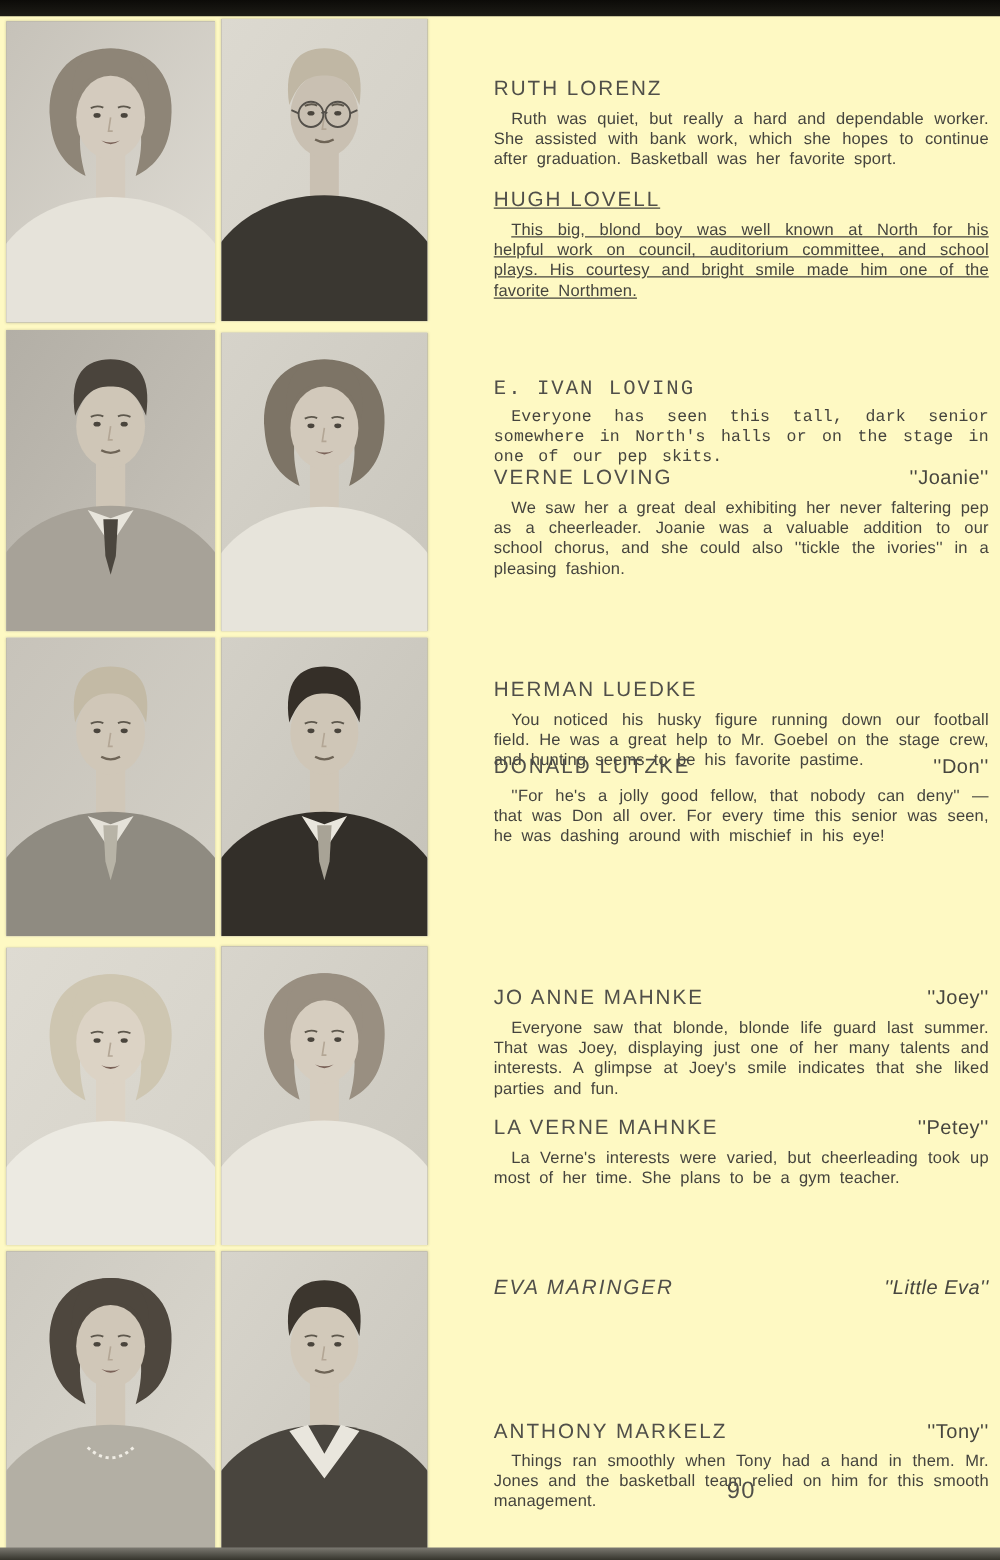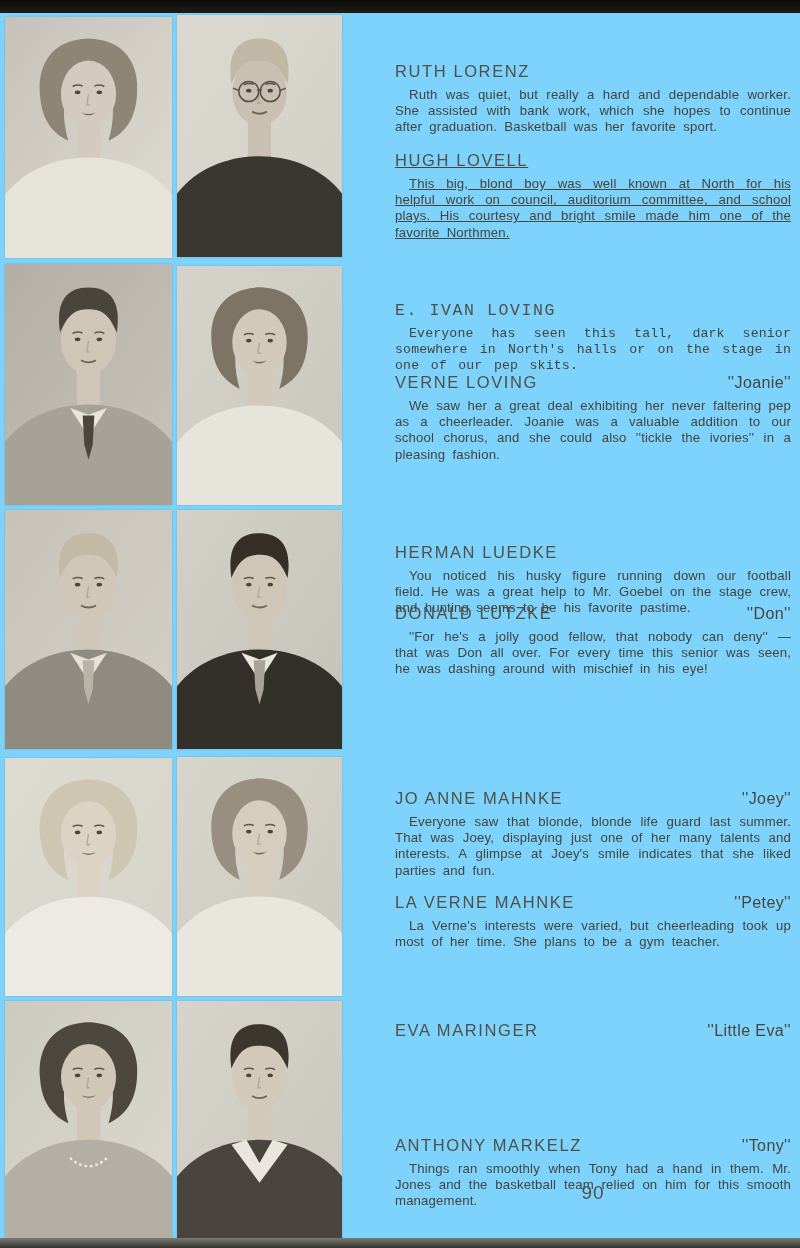--- a/index.html
+++ b/index.html
@@ -1,20 +1,20 @@
 <!DOCTYPE html>
 <html><head>
 <meta charset="utf-8">
 <style>
   html,body { margin:0; padding:0; }
   body { width:800px; font-family:"Liberation Sans", sans-serif; }
 
   .page {
     position:relative; width:800px; height:1248px;
-    background:#7dd3fc; overflow:hidden;
+    background:#fef9c3; overflow:hidden;
   }
 
   .band-top {
     position:absolute; left:0; top:0; width:800px; height:13px;
     background:linear-gradient(#0c0b08, #1d1c16);
   }
   .band-bottom {
     position:absolute; left:0; top:1238px; width:800px; height:10px;
     background:linear-gradient(#7b7971, #35342c);
   }
@@ -54,21 +54,21 @@
   }
 
   .e0 { top:62px;  }
   .e1 { top:151px;text-decoration:underline; }
   .e2 { top:301px;font-family:Liberation Mono, monospace; }
   .e3 { top:373px; }
   .e4 { top:543px; }
   .e5 { top:604px; }
   .e6 { top:789px; }
   .e7 { top:893px; }
-  .e8 { top:1021px;}
+  .e8 { top:1021px;font-style:italic;}
   .e9 { top:1136px;}
 
   .pagenum {
     position:absolute; left:395px; top:1182px; width:396px;
     text-align:center; font-size:19px; color:#504f49; letter-spacing:1px;
   }
 </style>
 </head>
 <body>
 

